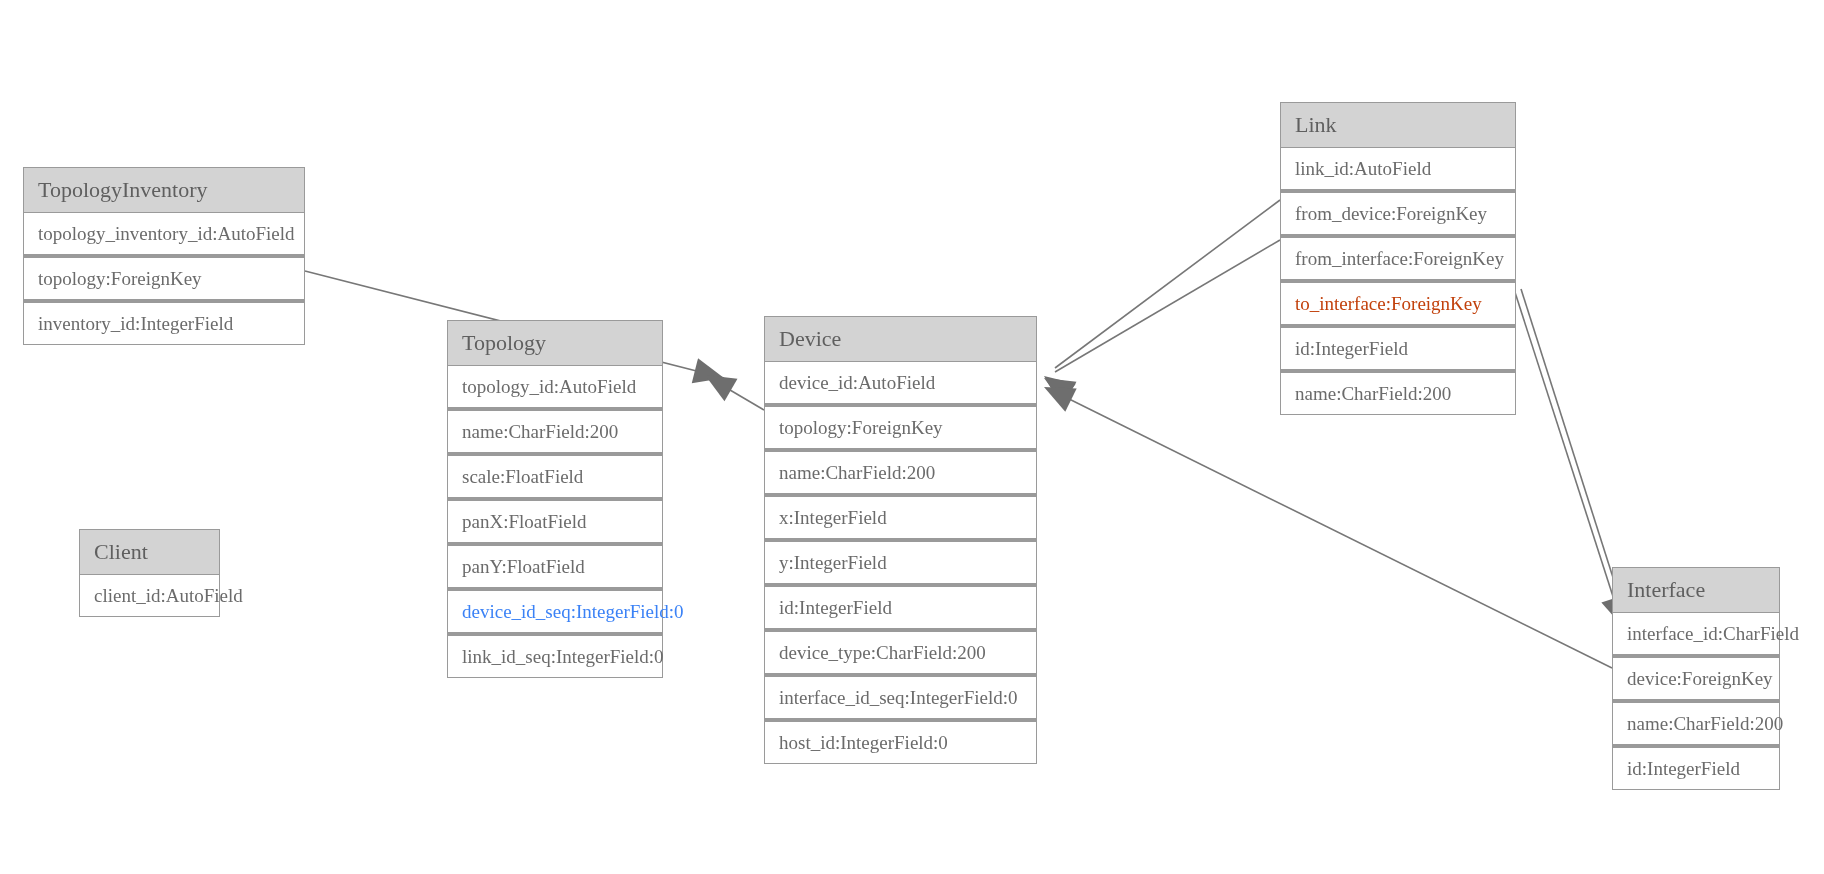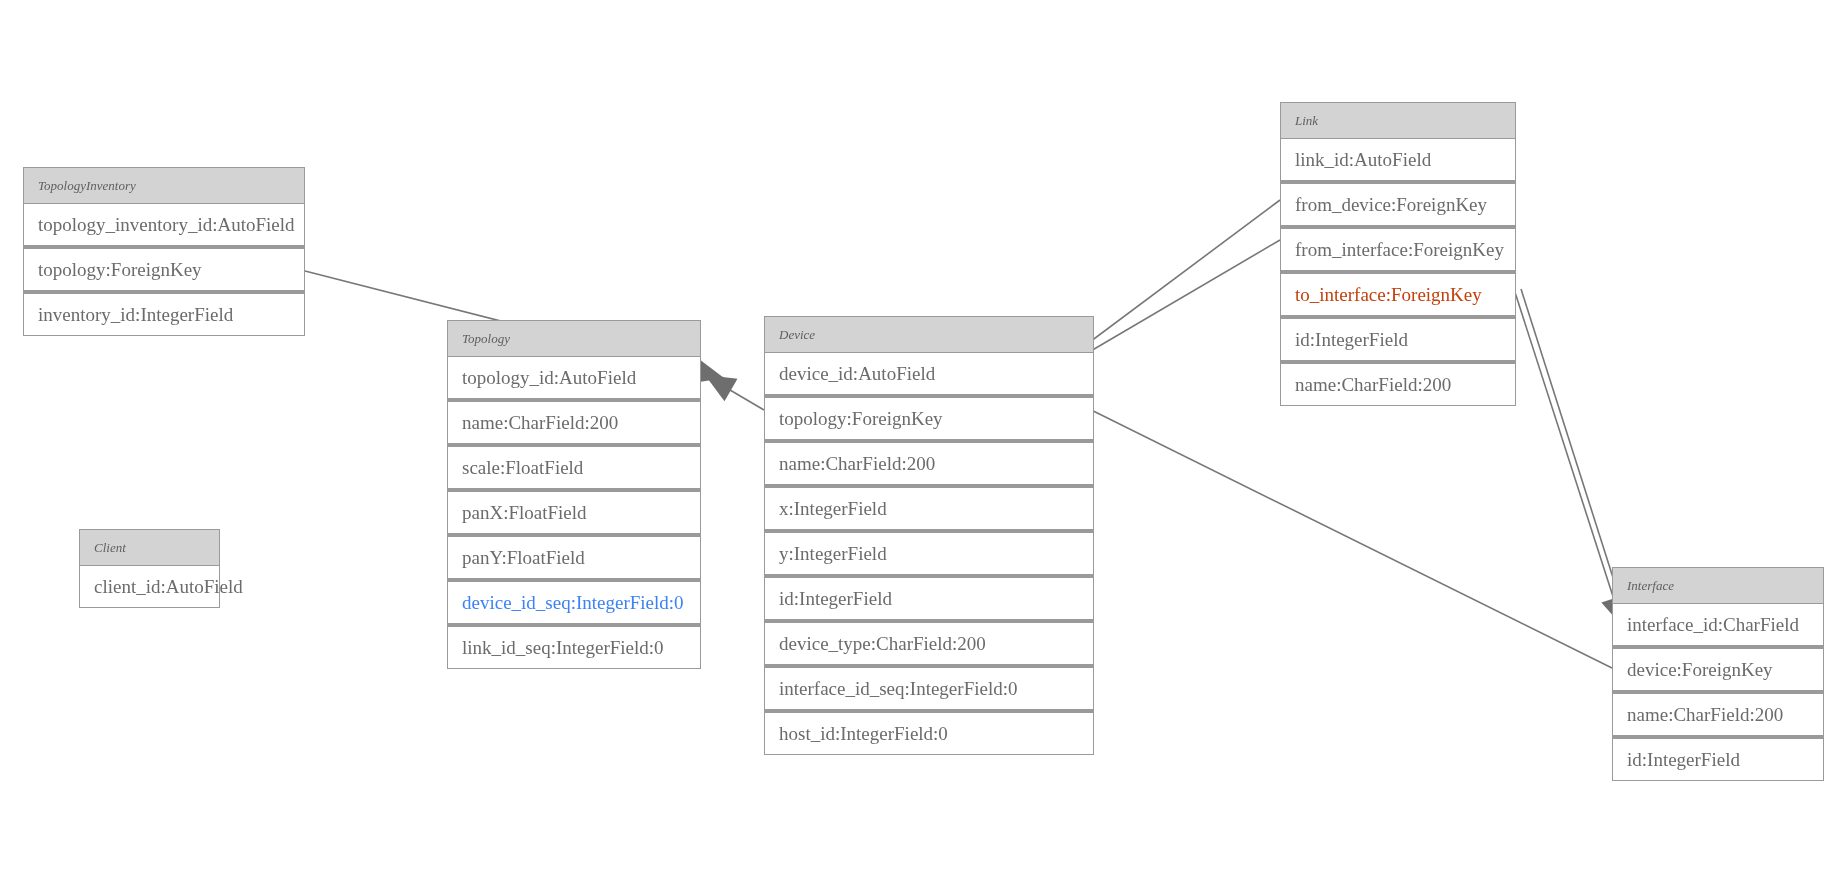--- a/index.html
+++ b/index.html
@@ -27,25 +27,24 @@
     box-sizing: border-box;
     border: 1px solid #9a9a9a;
     background: #ffffff;
     z-index: 5;
   }
   .entity-title {
     box-sizing: border-box;
     background: #d3d3d3;
     border-bottom: 1px solid #9a9a9a;
     color: #5f5f5f;
-    font-size: 13px;
+    font-size: 22px;
     line-height: 1;
     padding: 11px 0 11px 14px;
     white-space: nowrap;
-    font-style: italic;
   }
   .entity-field {
     box-sizing: border-box;
     border-bottom: 4px solid #ec4899;
     color: #6b6b6b;
     font-size: 19px;
     line-height: 1;
     padding: 11px 0 11px 14px;
     white-space: nowrap;
     background: #ffffff;
@@ -90,56 +89,56 @@
       </g>
     </svg>
 
   <div id="entities-layer">
       <div class="entity" style="left: 23px; top: 167px; width: 282px; border-color: rgb(154, 154, 154); background: rgb(255, 255, 255);">
         <div class="entity-title" style="background: rgb(211, 211, 211); color: rgb(95, 95, 95); border-bottom-color: rgb(154, 154, 154);">TopologyInventory</div>
         <div class="entity-field" style="color: rgb(107, 107, 107); border-bottom-color: rgb(154, 154, 154);">topology_inventory_id:AutoField</div>
         <div class="entity-field" style="color: rgb(107, 107, 107); border-bottom-color: rgb(154, 154, 154);">topology:ForeignKey</div>
         <div class="entity-field" style="color: rgb(107, 107, 107); border-bottom-color: rgb(154, 154, 154);">inventory_id:IntegerField</div>
       </div>
-      <div class="entity" style="left: 447px; top: 320px; width: 254px; border-color: rgb(154, 154, 154); background: rgb(255, 255, 255);">
+      <div class="entity" style="left: 447px; top: 320px; width: 216px; border-color: rgb(154, 154, 154); background: rgb(255, 255, 255);">
         <div class="entity-title" style="background: rgb(211, 211, 211); color: rgb(95, 95, 95); border-bottom-color: rgb(154, 154, 154);">Topology</div>
         <div class="entity-field" style="color: rgb(107, 107, 107); border-bottom-color: rgb(154, 154, 154);">topology_id:AutoField</div>
         <div class="entity-field" style="color: rgb(107, 107, 107); border-bottom-color: rgb(154, 154, 154);">name:CharField:200</div>
         <div class="entity-field" style="color: rgb(107, 107, 107); border-bottom-color: rgb(154, 154, 154);">scale:FloatField</div>
         <div class="entity-field" style="color: rgb(107, 107, 107); border-bottom-color: rgb(154, 154, 154);">panX:FloatField</div>
         <div class="entity-field" style="color: rgb(107, 107, 107); border-bottom-color: rgb(154, 154, 154);">panY:FloatField</div>
         <div class="entity-field" style="color: #3b82f6; border-bottom-color: rgb(154, 154, 154);">device_id_seq:IntegerField:0</div>
         <div class="entity-field" style="color: rgb(107, 107, 107); border-bottom-color: rgb(154, 154, 154);">link_id_seq:IntegerField:0</div>
       </div>
       <div class="entity" style="left: 79px; top: 529px; width: 141px; border-color: rgb(154, 154, 154); background: rgb(255, 255, 255);">
         <div class="entity-title" style="background: rgb(211, 211, 211); color: rgb(95, 95, 95); border-bottom-color: rgb(154, 154, 154);">Client</div>
         <div class="entity-field" style="color: rgb(107, 107, 107); border-bottom-color: rgb(154, 154, 154);">client_id:AutoField</div>
       </div>
-      <div class="entity" style="left: 764px; top: 316px; width: 330px; border-color: rgb(154, 154, 154); background: rgb(255, 255, 255);">
+      <div class="entity" style="left: 764px; top: 316px; width: 273px; border-color: rgb(154, 154, 154); background: rgb(255, 255, 255);">
         <div class="entity-title" style="background: rgb(211, 211, 211); color: rgb(95, 95, 95); border-bottom-color: rgb(154, 154, 154);">Device</div>
         <div class="entity-field" style="color: rgb(107, 107, 107); border-bottom-color: rgb(154, 154, 154);">device_id:AutoField</div>
         <div class="entity-field" style="color: rgb(107, 107, 107); border-bottom-color: rgb(154, 154, 154);">topology:ForeignKey</div>
         <div class="entity-field" style="color: rgb(107, 107, 107); border-bottom-color: rgb(154, 154, 154);">name:CharField:200</div>
         <div class="entity-field" style="color: rgb(107, 107, 107); border-bottom-color: rgb(154, 154, 154);">x:IntegerField</div>
         <div class="entity-field" style="color: rgb(107, 107, 107); border-bottom-color: rgb(154, 154, 154);">y:IntegerField</div>
         <div class="entity-field" style="color: rgb(107, 107, 107); border-bottom-color: rgb(154, 154, 154);">id:IntegerField</div>
         <div class="entity-field" style="color: rgb(107, 107, 107); border-bottom-color: rgb(154, 154, 154);">device_type:CharField:200</div>
         <div class="entity-field" style="color: rgb(107, 107, 107); border-bottom-color: rgb(154, 154, 154);">interface_id_seq:IntegerField:0</div>
         <div class="entity-field" style="color: rgb(107, 107, 107); border-bottom-color: rgb(154, 154, 154);">host_id:IntegerField:0</div>
       </div>
       <div class="entity" style="left: 1280px; top: 102px; width: 236px; border-color: rgb(154, 154, 154); background: rgb(255, 255, 255);">
         <div class="entity-title" style="background: rgb(211, 211, 211); color: rgb(95, 95, 95); border-bottom-color: rgb(154, 154, 154);">Link</div>
         <div class="entity-field" style="color: rgb(107, 107, 107); border-bottom-color: rgb(154, 154, 154);">link_id:AutoField</div>
         <div class="entity-field" style="color: rgb(107, 107, 107); border-bottom-color: rgb(154, 154, 154);">from_device:ForeignKey</div>
         <div class="entity-field" style="color: rgb(107, 107, 107); border-bottom-color: rgb(154, 154, 154);">from_interface:ForeignKey</div>
         <div class="entity-field" style="color: #c2410c; border-bottom-color: rgb(154, 154, 154);">to_interface:ForeignKey</div>
         <div class="entity-field" style="color: rgb(107, 107, 107); border-bottom-color: rgb(154, 154, 154);">id:IntegerField</div>
         <div class="entity-field" style="color: rgb(107, 107, 107); border-bottom-color: rgb(154, 154, 154);">name:CharField:200</div>
       </div>
-      <div class="entity" style="left: 1612px; top: 567px; width: 212px; border-color: rgb(154, 154, 154); background: rgb(255, 255, 255);">
+      <div class="entity" style="left: 1612px; top: 567px; width: 168px; border-color: rgb(154, 154, 154); background: rgb(255, 255, 255);">
         <div class="entity-title" style="background: rgb(211, 211, 211); color: rgb(95, 95, 95); border-bottom-color: rgb(154, 154, 154);">Interface</div>
         <div class="entity-field" style="color: rgb(107, 107, 107); border-bottom-color: rgb(154, 154, 154);">interface_id:CharField</div>
         <div class="entity-field" style="color: rgb(107, 107, 107); border-bottom-color: rgb(154, 154, 154);">device:ForeignKey</div>
         <div class="entity-field" style="color: rgb(107, 107, 107); border-bottom-color: rgb(154, 154, 154);">name:CharField:200</div>
         <div class="entity-field" style="color: rgb(107, 107, 107); border-bottom-color: rgb(154, 154, 154);">id:IntegerField</div>
       </div>
     </div>
 
 </div>
 

